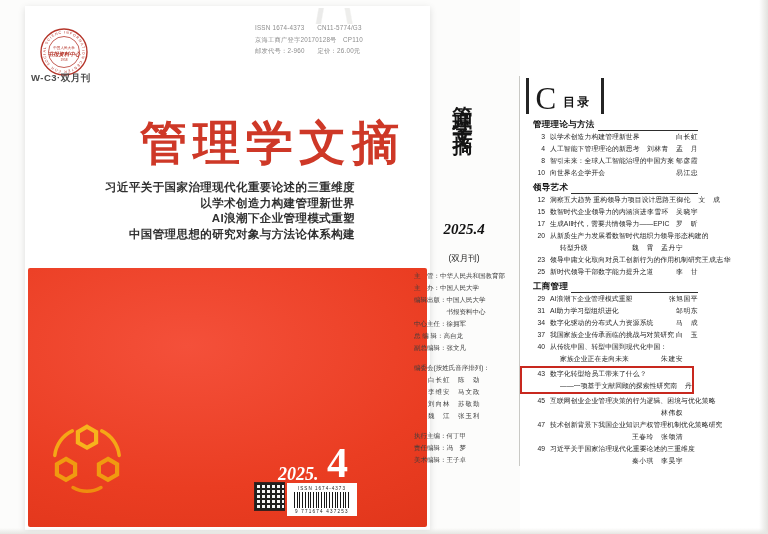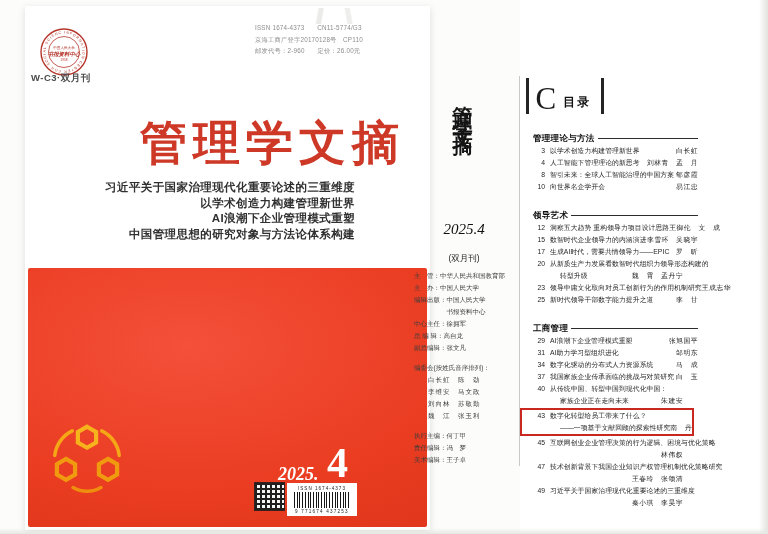--- a/index.html
+++ b/index.html
@@ -38,40 +38,40 @@
          display:flex;flex-direction:column;align-items:center;justify-content:center;}
   .bclabel{font-size:4.6px;letter-spacing:1px;color:#222;}
   .bars{width:56px;height:16px;margin:1px 0;
         background:repeating-linear-gradient(90deg,#161616 0 1px,transparent 1px 2.7px);}
   .bcdigits{font-size:4.6px;letter-spacing:1.2px;color:#222;}
   
   .spine-title{position:absolute;left:450px;top:90px;height:150px;writing-mode:vertical-rl;
                font-family:"Liberation Serif",serif;font-weight:bold;font-size:20px;
                letter-spacing:7px;color:#141414;}
   .spine-issue{position:absolute;left:436px;top:221px;width:56px;text-align:center;
-               font-family:"Liberation Serif",serif;font-style:italic;font-weight:normal;
+               font-family:"Liberation Serif",serif;font-style:italic;font-weight:bold;
                font-size:15px;color:#111;}
   .spine-freq{position:absolute;left:438px;top:246px;width:52px;text-align:center;
               font-size:8.5px;color:#222;margin-top:7px;}
   .imprint{position:absolute;left:414px;top:270px;width:92px;font-size:6.5px;color:#3d3d3d;}
   .imp-line{line-height:12px;white-space:nowrap;}
   .imp-line.gap{margin-top:8px;}
   .imp-line.board{padding-left:14px;letter-spacing:1px;}
   .page-edge-line{position:absolute;left:519px;top:76px;width:1px;height:390px;background:#c9c9c5;}
   
   .toc-page{position:absolute;left:520px;top:0;width:248px;height:534px;background:#fff;}
   .toc-header{position:absolute;left:6px;top:76px;display:flex;align-items:flex-end;height:38px;}
   .hbar{width:2.5px;height:36px;background:#242424;display:inline-block;}
   .c-big{font-family:"Liberation Serif",serif;font-size:31px;line-height:31px;color:#1c1c1c;
          margin-left:7px;}
   .c-rest{font-family:"Liberation Serif",serif;font-size:20px;line-height:24px;color:#1c1c1c;
           letter-spacing:2.5px;}
   .mulu{font-size:12px;font-weight:bold;color:#111;letter-spacing:2px;margin:0 10px 3px 7px;}
   .toc-body{position:absolute;left:13px;top:116px;width:165px;}
-  .sec-head{display:flex;align-items:center;height:13px;margin-top:16px;}
+  .sec-head{display:flex;align-items:flex-end;height:13px;margin-top:2px;}
   .sec-title{font-size:8.5px;font-weight:bold;color:#0f0f0f;letter-spacing:.3px;white-space:nowrap;}
   .rule{flex:1;border-top:1.3px solid #2d2d2d;margin-left:3px;}
   .row{display:flex;align-items:baseline;font-size:6.8px;line-height:12px;height:12px;
        color:#1e1e1e;white-space:nowrap;}
   .num{width:12px;text-align:right;margin-right:5px;flex-shrink:0;}
   .row .title{letter-spacing:.1px;}
   .row.indent .title{padding-left:10px;}
   .authors{margin-left:auto;letter-spacing:.5px;}
   .row.authoronly .authors,.row.indent .authors{margin-right:15px;}
   .hlbox{border:2.5px solid #c8281e;margin:1px 4px 1px -13px;padding:0 4px 0 11px;}

